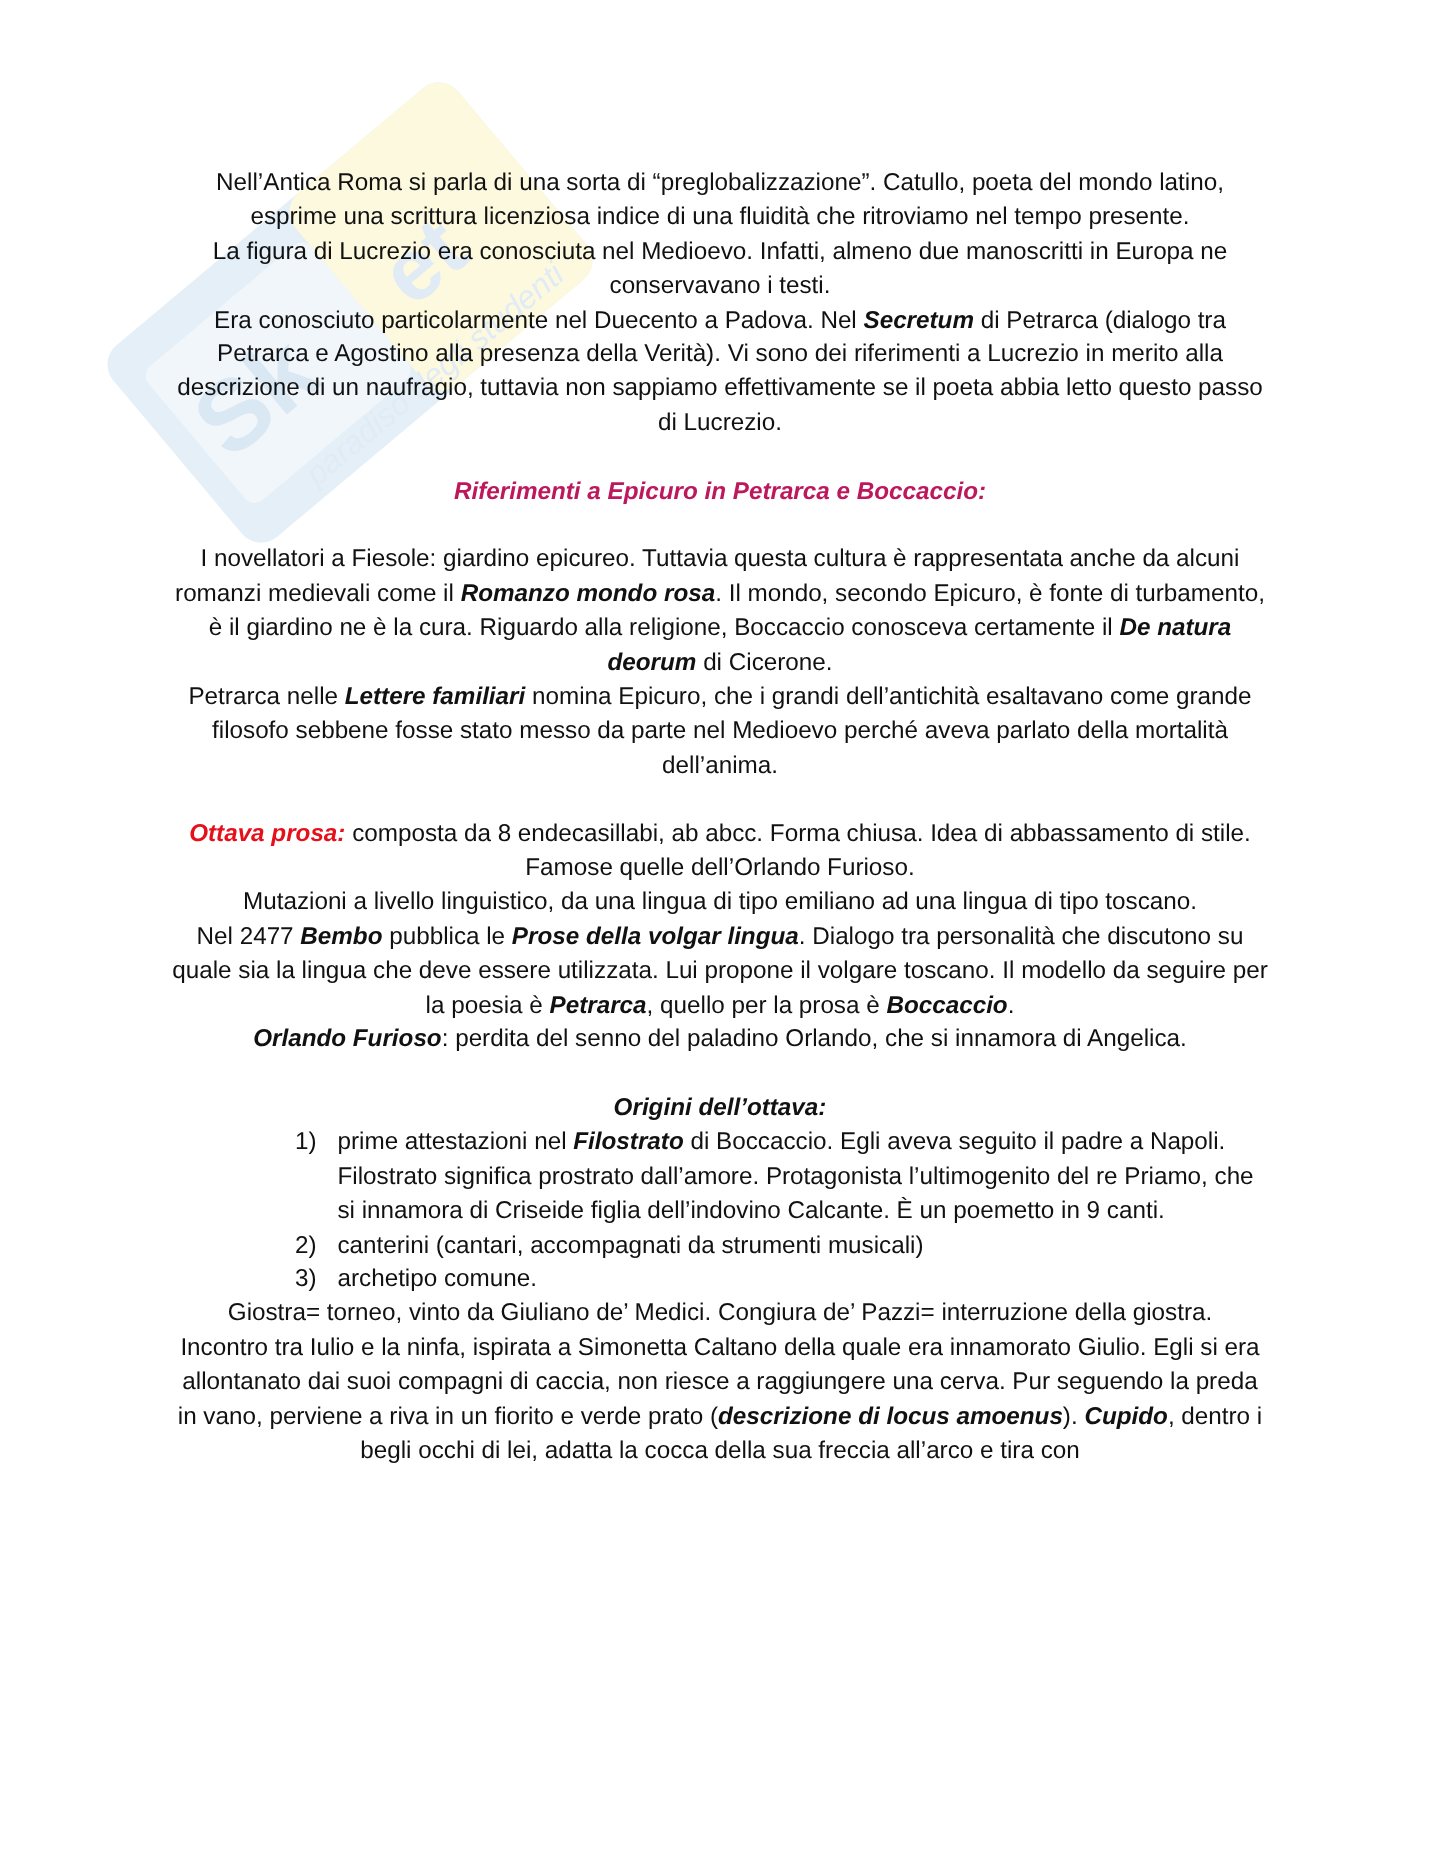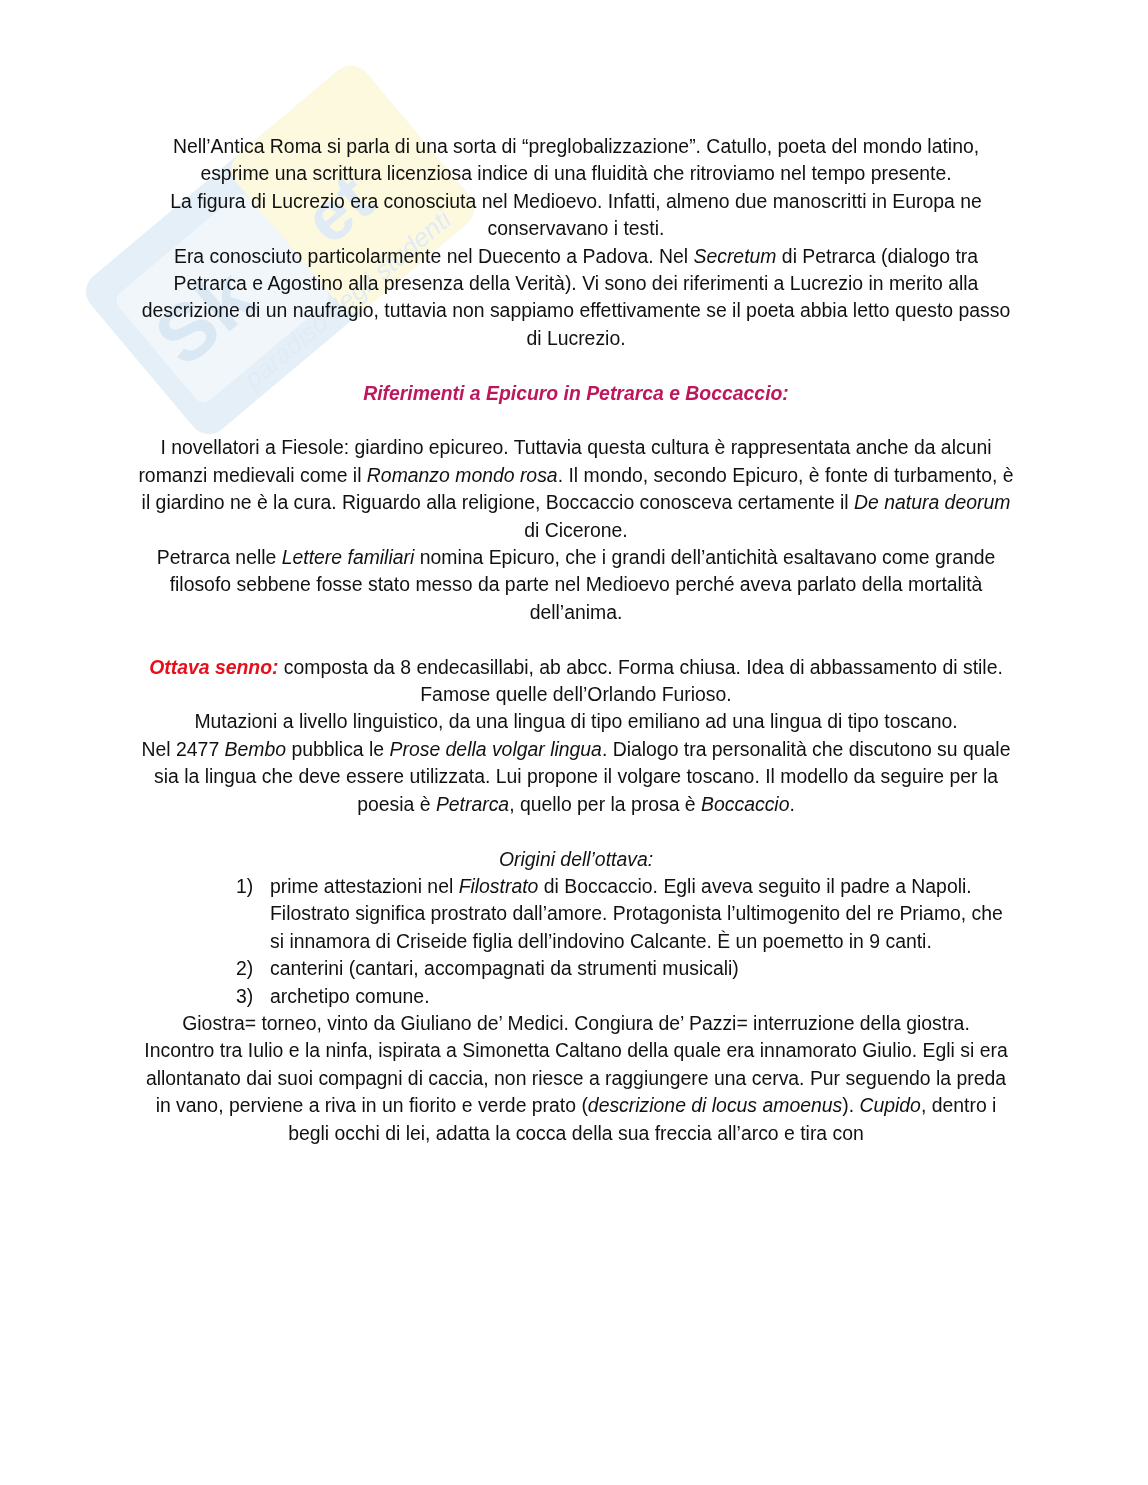--- a/index.html
+++ b/index.html
@@ -3,21 +3,21 @@
   <meta charset="utf-8">
   <style>
     html, body { margin: 0; padding: 0; background: #ffffff; }
     body { width: 1148px; height: 1485px; position: relative; overflow: hidden; font-family: "Liberation Sans", sans-serif; color: #111111; }
     .watermark { position: absolute; left: 60px; top: 40px; width: 440px; height: 420px; pointer-events: none; z-index: 0; }
     .page { position: absolute; left: 136px; top: 133px; width: 880px; z-index: 1; font-size: 19.4px; line-height: 27.4px; }
     .page p { margin: 0; text-align: center; }
     .gap { height: 27.4px; }
     .heading { color: #be185d; font-weight: bold; font-style: italic; }
     .label-red { color: #e6101b; font-weight: bold; font-style: italic; }
-    i, em { font-style: italic; }
+    i, em { font-style: italic; font-weight: bold; }
     ol.origins { list-style: none; margin: 0; padding: 0; }
     ol.origins li { position: relative; padding-left: 134px; }
     ol.origins li .num { position: absolute; left: 100px; }
   </style>
 </head>
 <body>
 
 <div class="watermark">
   <svg width="440" height="420" viewBox="0 0 440 420">
     <g transform="rotate(-40 220 210)" opacity="0.55">
@@ -41,24 +41,25 @@
 
   <p class="heading">Riferimenti a Epicuro in Petrarca e Boccaccio:</p>
 
   <div class="gap"></div>
 
   <p><span>I novellatori a Fiesole: giardino epicureo. Tuttavia questa cultura è rappresentata anche da alcuni romanzi medievali come il </span><i>Romanzo mondo rosa</i><span>. Il mondo, secondo Epicuro, è fonte di turbamento, è il giardino ne è la cura. Riguardo alla religione, Boccaccio conosceva certamente il </span><i>De natura deorum</i><span> di Cicerone.</span></p>
   <p><span>Petrarca nelle </span><i>Lettere familiari</i><span> nomina Epicuro, che i grandi dell’antichità esaltavano come grande filosofo sebbene fosse stato messo da parte nel Medioevo perché aveva parlato della mortalità dell’anima.</span></p>
 
   <div class="gap"></div>
 
-  <p><span class="label-red">Ottava senno:</span><span> composta da 8 endecasillabi, ab abcc. Forma chiusa. Idea di abbassamento di stile.</span></p>
+  <p><span class="label-red">Ottava prosa:</span><span> composta da 8 endecasillabi, ab abcc. Forma chiusa. Idea di abbassamento di stile.</span></p>
   <p>Famose quelle dell’Orlando Furioso.</p>
   <p>Mutazioni a livello linguistico, da una lingua di tipo emiliano ad una lingua di tipo toscano.</p>
   <p><span>Nel 2477 </span><i>Bembo</i><span> pubblica le </span><i>Prose della volgar lingua</i><span>. Dialogo tra personalità che discutono su quale sia la lingua che deve essere utilizzata. Lui propone il volgare toscano. Il modello da seguire per la poesia è </span><i>Petrarca</i><span>, quello per la prosa è </span><i>Boccaccio</i><span>.</span></p>
+  <p><i>Orlando Furioso</i><span>: perdita del senno del paladino Orlando, che si innamora di Angelica.</span></p>
 
   <div class="gap"></div>
 
   <p><i>Origini dell’ottava:</i></p>
 
   <ol class="origins">
     <li><span class="num">1)</span><span>prime attestazioni nel </span><i>Filostrato</i><span> di Boccaccio. Egli aveva seguito il padre a Napoli. Filostrato significa prostrato dall’amore. Protagonista l’ultimogenito del re Priamo, che si innamora di Criseide figlia dell’indovino Calcante. È un poemetto in 9 canti.</span></li>
     <li><span class="num">2)</span><span>canterini (cantari, accompagnati da strumenti musicali)</span></li>
     <li><span class="num">3)</span><span>archetipo comune.</span></li>
   </ol>

